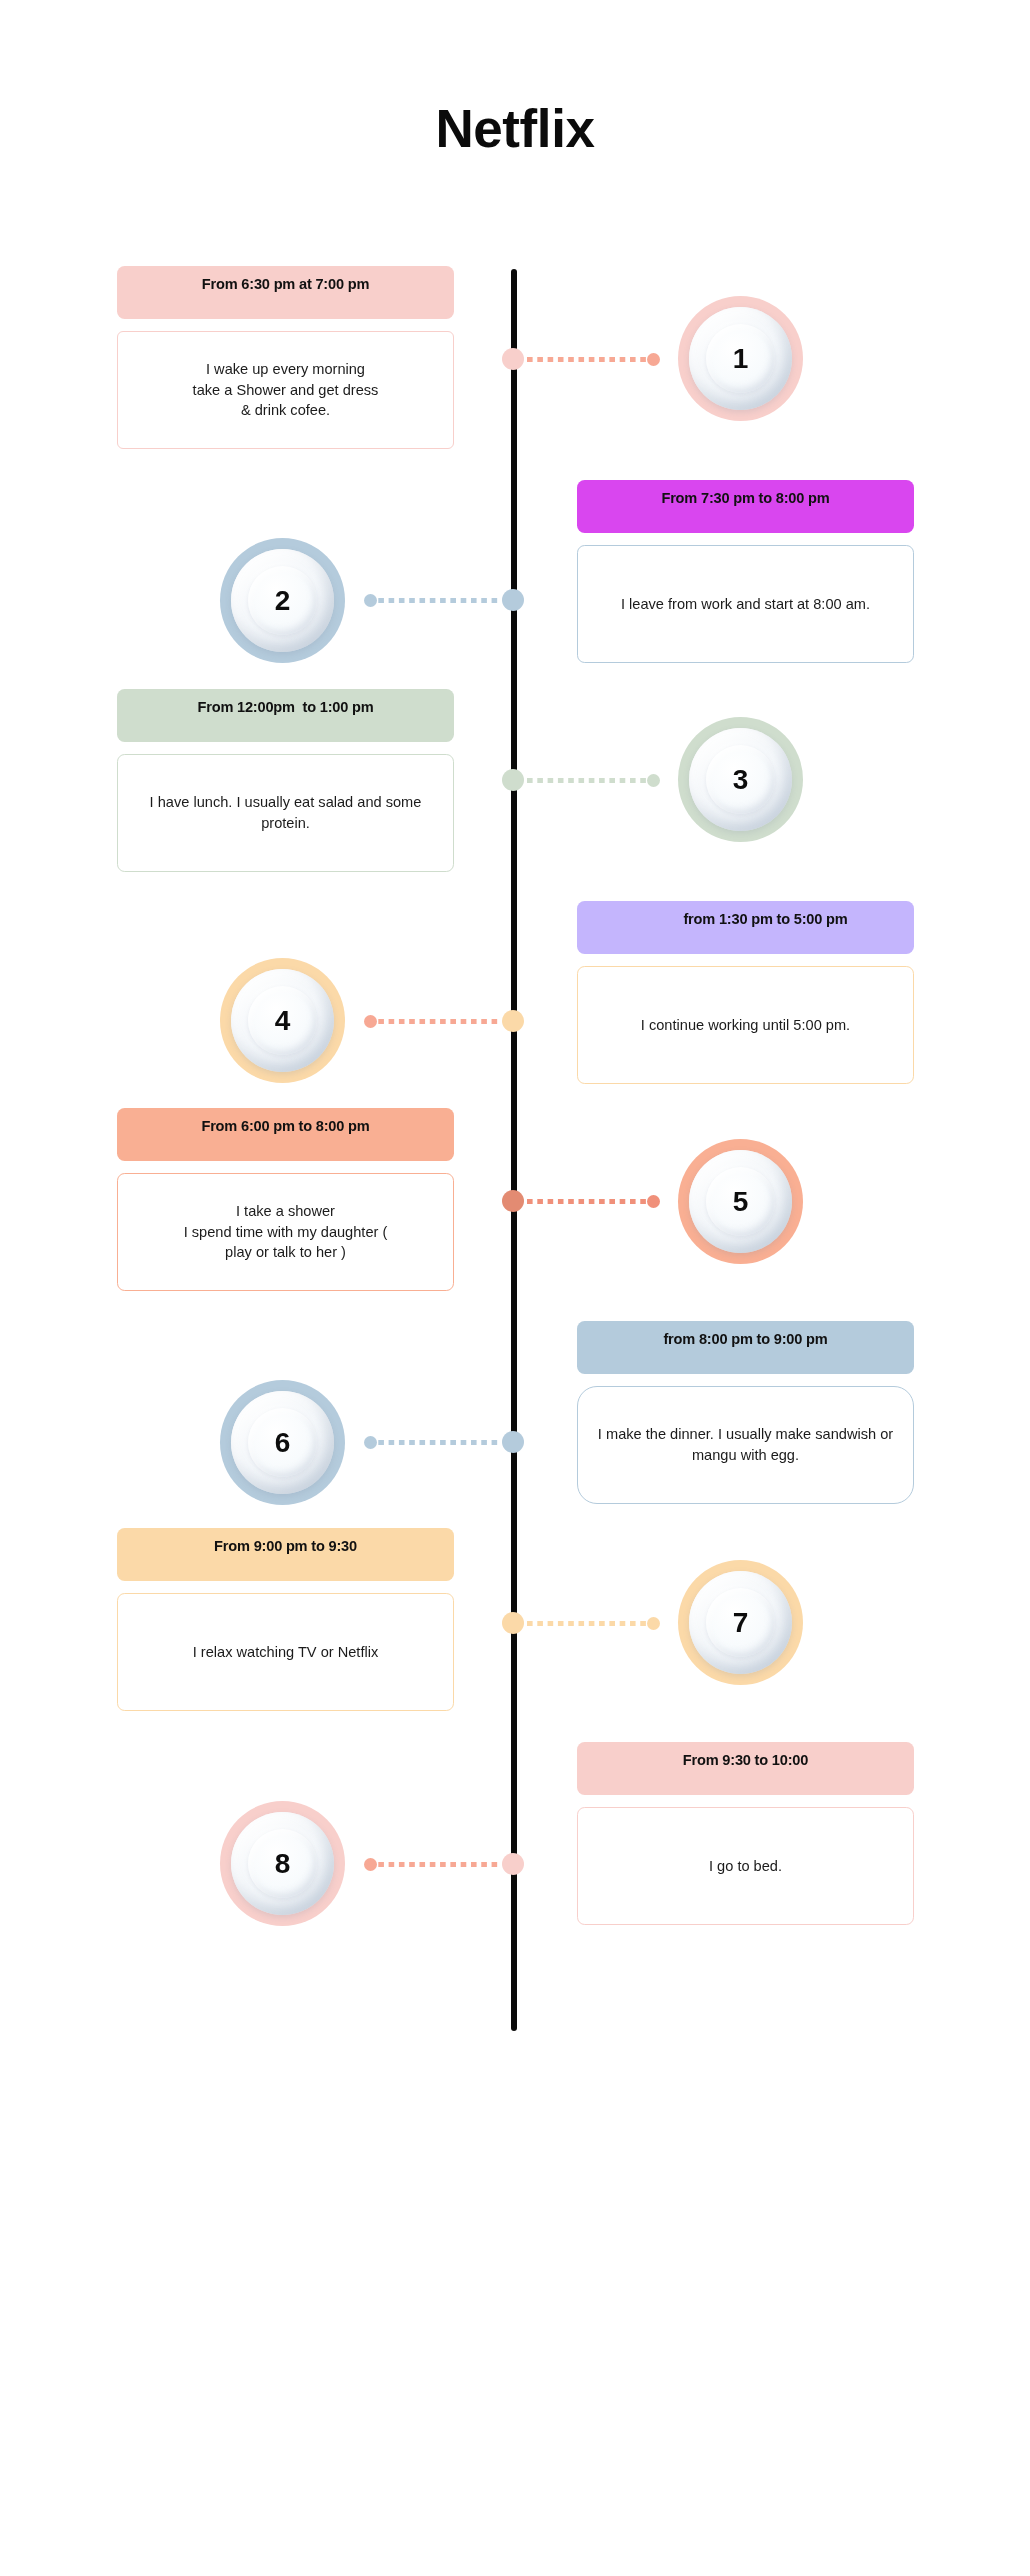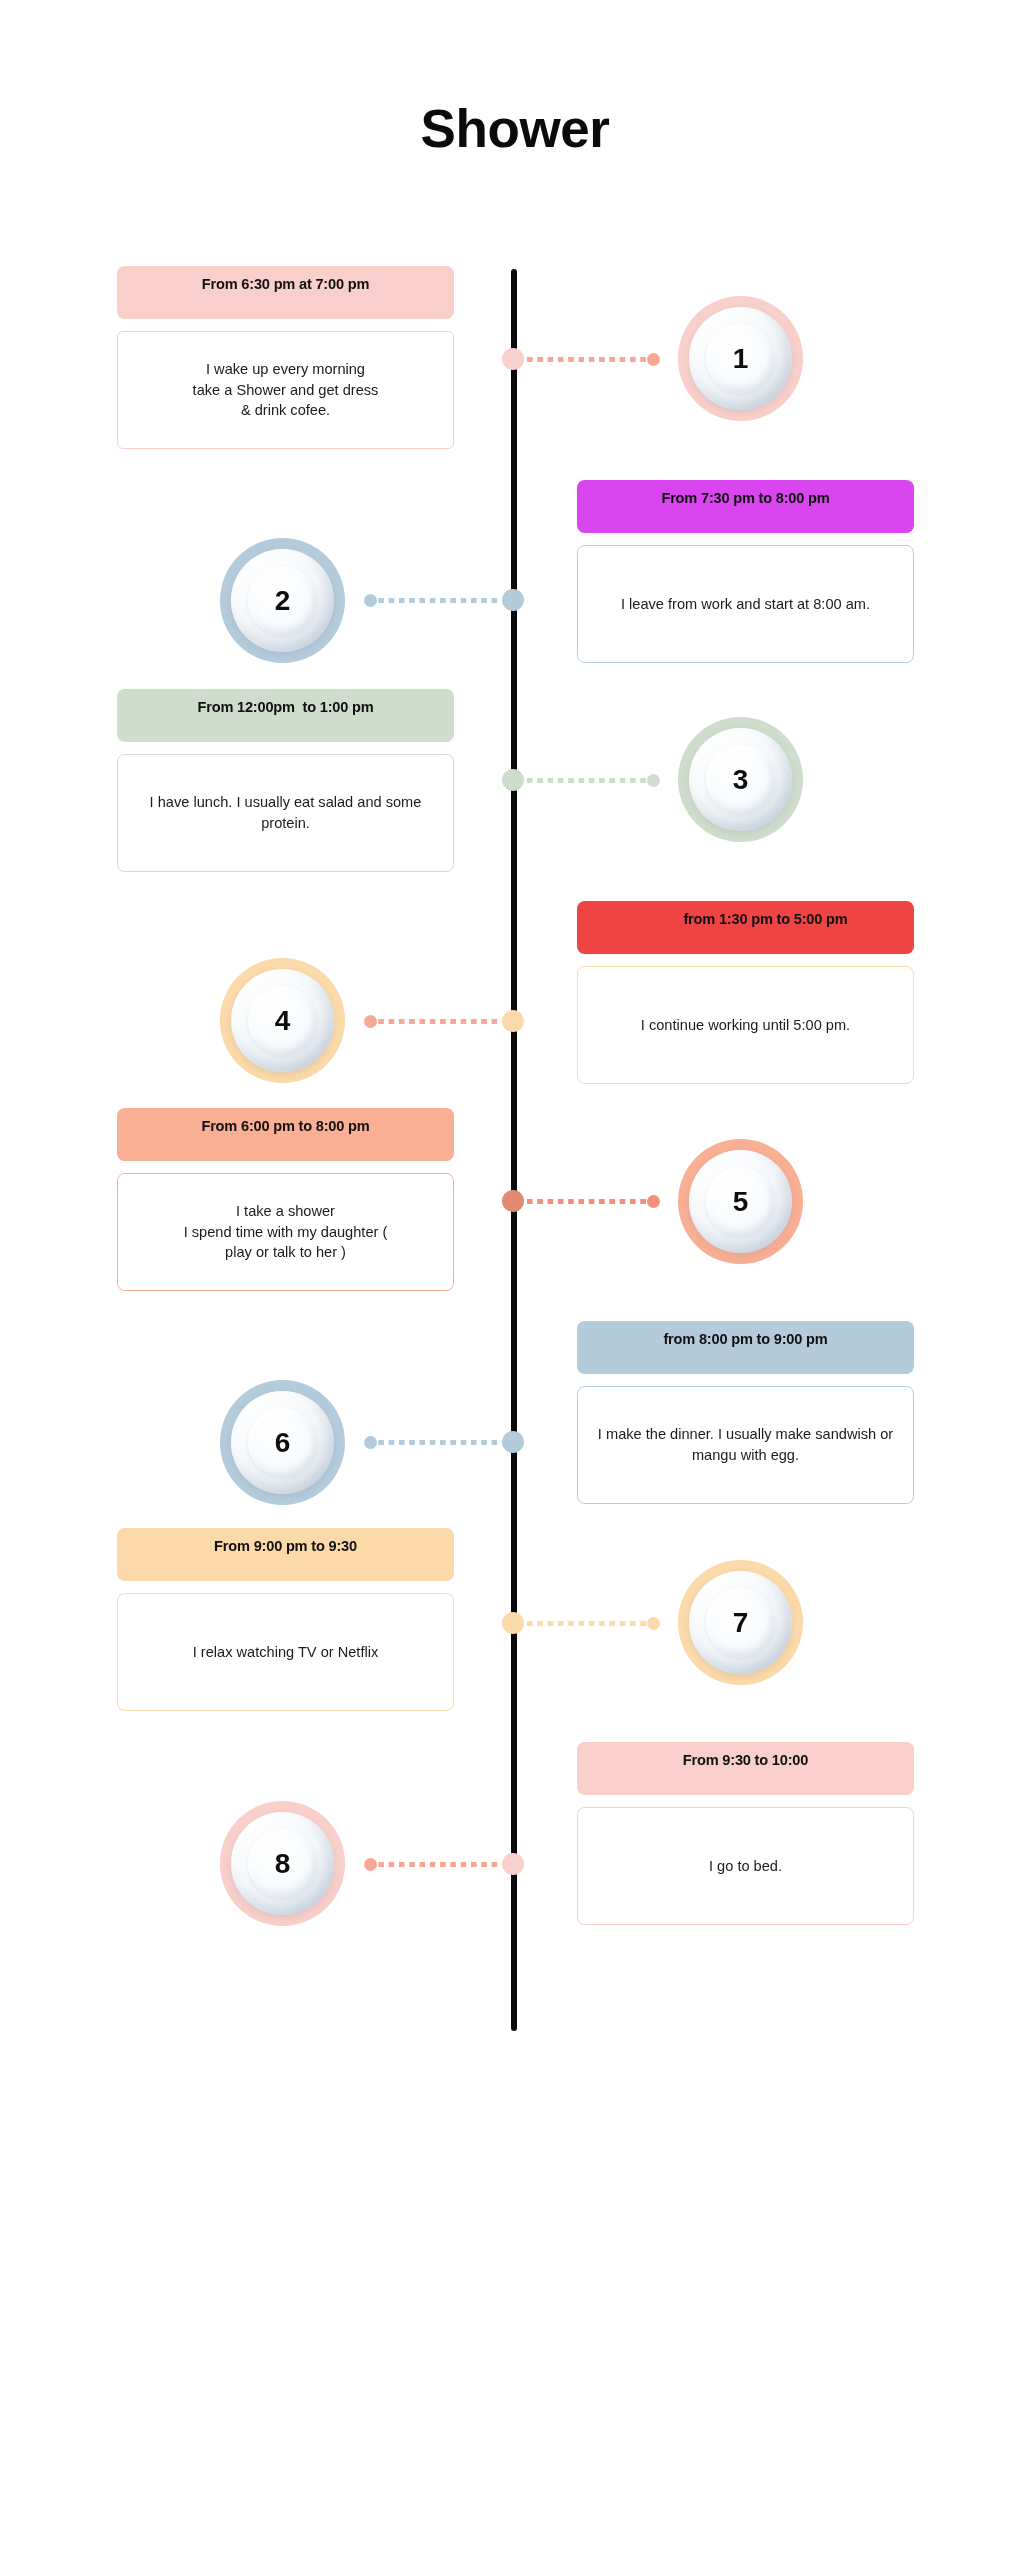--- a/index.html
+++ b/index.html
@@ -172,21 +172,21 @@
     border-radius: 50%;
     top: 5.2px;
   }
 </style>
 </head>
 <body>
 
 <div id="page">
 
   <div class="header">
-    <div class="title-big">Shower</div>
+    <div class="title-big">Netflix</div>
   </div>
 
   <div class="spine"></div>
 
   <div id="rows">
       <div class="row" style="top: 0px;">
         <div class="card left" style="top: 266px;">
           <div class="time-chip" style="background: rgb(248, 207, 203);">From 6:30 pm at 7:00 pm</div>
           <div class="desc-box" style="border-color: rgb(248, 207, 203); border-radius: 6px;">I wake up every morning
 take a Shower and get dress
@@ -236,21 +236,21 @@
           </div>
         </div>
         <div class="connector" style="top: 769px; left: 0px; width: 1030px;">
           <div class="spine-dot" style="left: 502px; background: rgb(207, 221, 205);"></div>
           <div class="dotted-line" style="left: 527px; width: 129px; background-image: linear-gradient(to right, rgb(207, 221, 205) 0px, rgb(207, 221, 205) 5.2px, rgba(0, 0, 0, 0) 5.2px, rgba(0, 0, 0, 0) 10.3px);"></div>
           <div class="end-dot" style="left: 647px; background: rgb(207, 221, 205);"></div>
         </div>
       </div>
       <div class="row" style="top: 0px;">
         <div class="card right" style="top: 901px;">
-          <div class="time-chip" style="background: #ef4444; padding-left: 40px;">from 1:30 pm to 5:00 pm</div>
+          <div class="time-chip" style="background: #c4b5fd; padding-left: 40px;">from 1:30 pm to 5:00 pm</div>
           <div class="desc-box" style="border-color: rgb(251, 217, 168);">I continue working until 5:00 pm.</div>
         </div>
         <div class="circle-wrap leftpos" style="top: 958px;">
           <div class="ring" style="background: rgb(251, 217, 168);"></div>
           <div class="plate-outer"></div>
           <div class="plate-inner">
             <div class="circle-num">4</div>
           </div>
         </div>
         <div class="connector" style="top: 1010px; left: 0px; width: 1030px;">
@@ -275,21 +275,21 @@
         </div>
         <div class="connector" style="top: 1190px; left: 0px; width: 1030px;">
           <div class="spine-dot" style="left: 502px; background: rgb(227, 139, 114);"></div>
           <div class="dotted-line" style="left: 527px; width: 129px; background-image: linear-gradient(to right, rgb(240, 144, 122) 0px, rgb(240, 144, 122) 5.2px, rgba(0, 0, 0, 0) 5.2px, rgba(0, 0, 0, 0) 10.3px);"></div>
           <div class="end-dot" style="left: 647px; background: rgb(240, 144, 122);"></div>
         </div>
       </div>
       <div class="row" style="top: 0px;">
         <div class="card right" style="top: 1321px;">
           <div class="time-chip" style="background: rgb(180, 203, 220);">from 8:00 pm to 9:00 pm</div>
-          <div class="desc-box" style="border-color: rgb(180, 203, 220);">I make the dinner. I usually make sandwish or mangu with egg.</div>
+          <div class="desc-box" style="border-color: rgb(180, 203, 220); border-radius: 20px;">I make the dinner. I usually make sandwish or mangu with egg.</div>
         </div>
         <div class="circle-wrap leftpos" style="top: 1380px;">
           <div class="ring" style="background: rgb(180, 203, 220);"></div>
           <div class="plate-outer"></div>
           <div class="plate-inner">
             <div class="circle-num">6</div>
           </div>
         </div>
         <div class="connector" style="top: 1431px; left: 0px; width: 1030px;">
           <div class="spine-dot" style="left: 502px; background: rgb(180, 203, 220);"></div>

